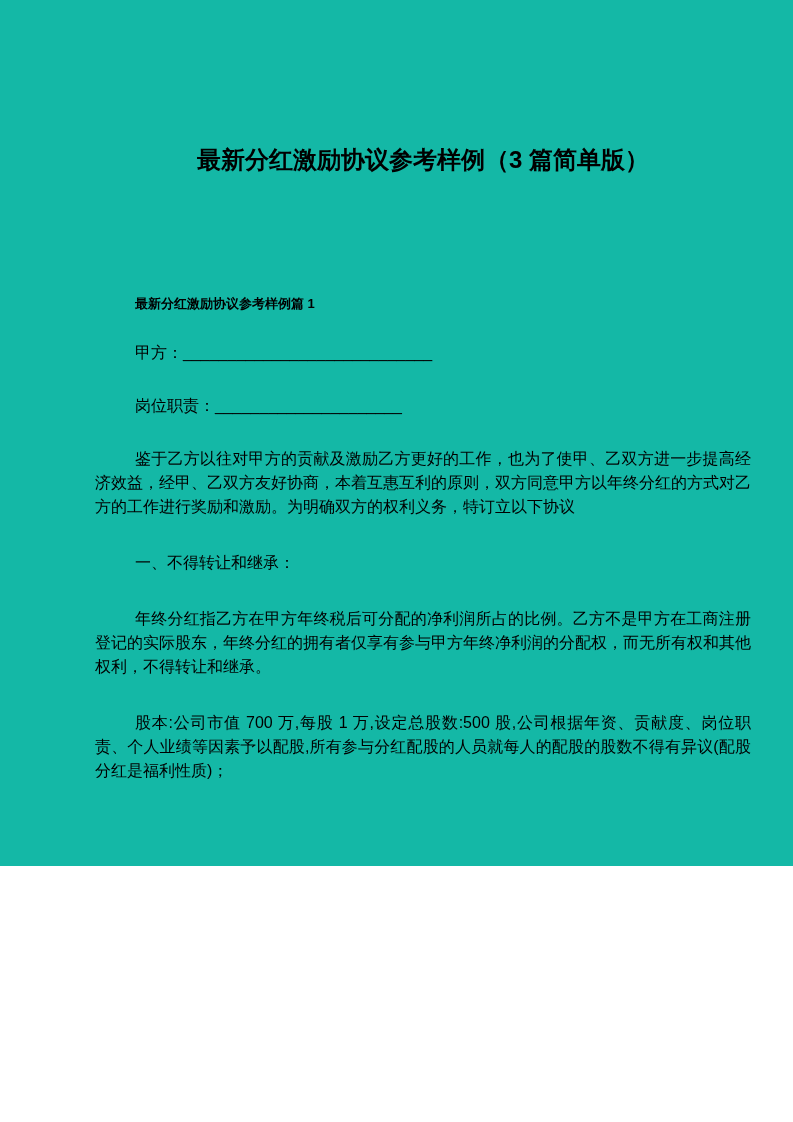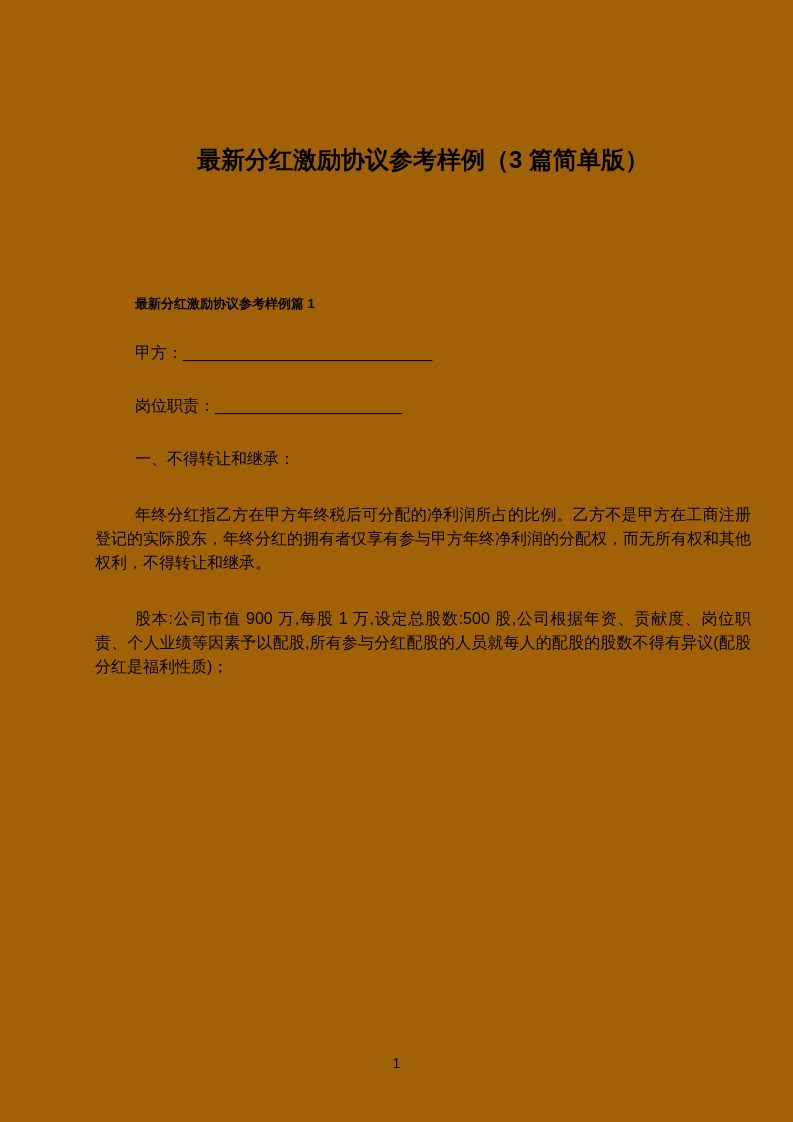--- a/index.html
+++ b/index.html
@@ -3,23 +3,23 @@
 <meta charset="utf-8">
 <style>
   html, body {
     margin: 0;
     padding: 0;
     background: #ffffff;
   }
   .page {
     position: relative;
     width: 793px;
-    height: 1122px;
+    height: 866px;
     margin: 0 auto;
-    background: #a16207;
+    background: #14b8a6;
     color: #000000;
     font-family: "Liberation Sans", sans-serif;
     box-sizing: border-box;
     padding: 144px 42px 0 95px;
     overflow: hidden;
   }
   .doc-title {
     margin: 0 0 117px 0;
     font-size: 24px;
     line-height: 31px;
@@ -95,24 +95,25 @@
 
     <div class="field-row">
       <span class="field-label">岗位职责：</span><span class="field-blank">_____________________</span>
     </div>
 
 
 
 
   </div>
 
+  <p class="para">鉴于乙方以往对甲方的贡献及激励乙方更好的工作，也为了使甲、乙双方进一步提高经济效益，经甲、乙双方友好协商，本着互惠互利的原则，双方同意甲方以年终分红的方式对乙方的工作进行奖励和激励。为明确双方的权利义务，特订立以下协议</p>
 
   <h3 class="sub-heading">一、不得转让和继承：</h3>
 
   <p class="para">年终分红指乙方在甲方年终税后可分配的净利润所占的比例。乙方不是甲方在工商注册登记的实际股东，年终分红的拥有者仅享有参与甲方年终净利润的分配权，而无所有权和其他权利，不得转让和继承。</p>
 
-  <p class="para">股本:公司市值 900 万,每股 1 万,设定总股数:500 股,公司根据年资、贡献度、岗位职责、个人业绩等因素予以配股,所有参与分红配股的人员就每人的配股的股数不得有异议(配股分红是福利性质)；</p>
+  <p class="para">股本:公司市值 700 万,每股 1 万,设定总股数:500 股,公司根据年资、贡献度、岗位职责、个人业绩等因素予以配股,所有参与分红配股的人员就每人的配股的股数不得有异议(配股分红是福利性质)；</p>
 
   <div class="page-footer">
     <span>1</span>
   </div>
 
 </div>
 
 </body></html>

